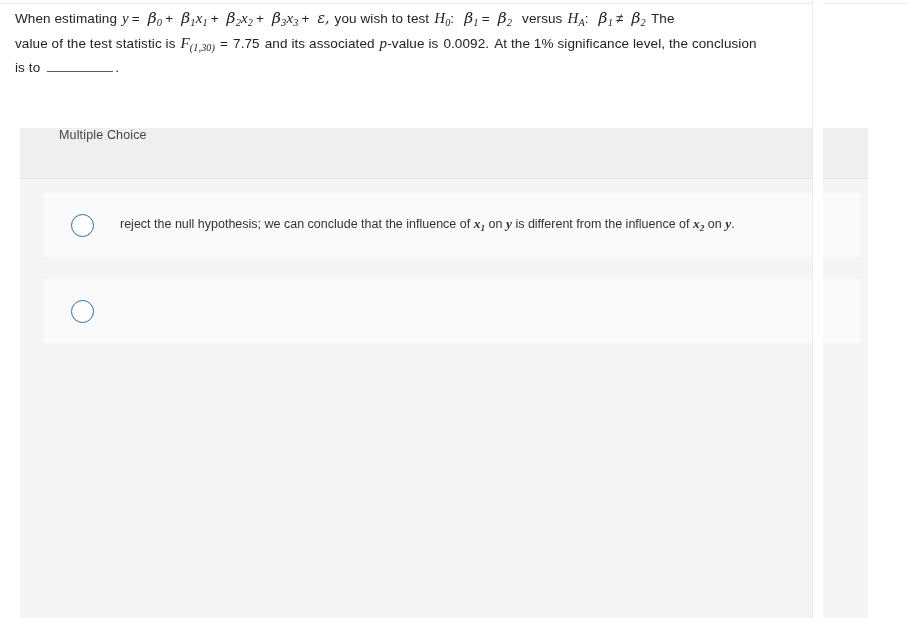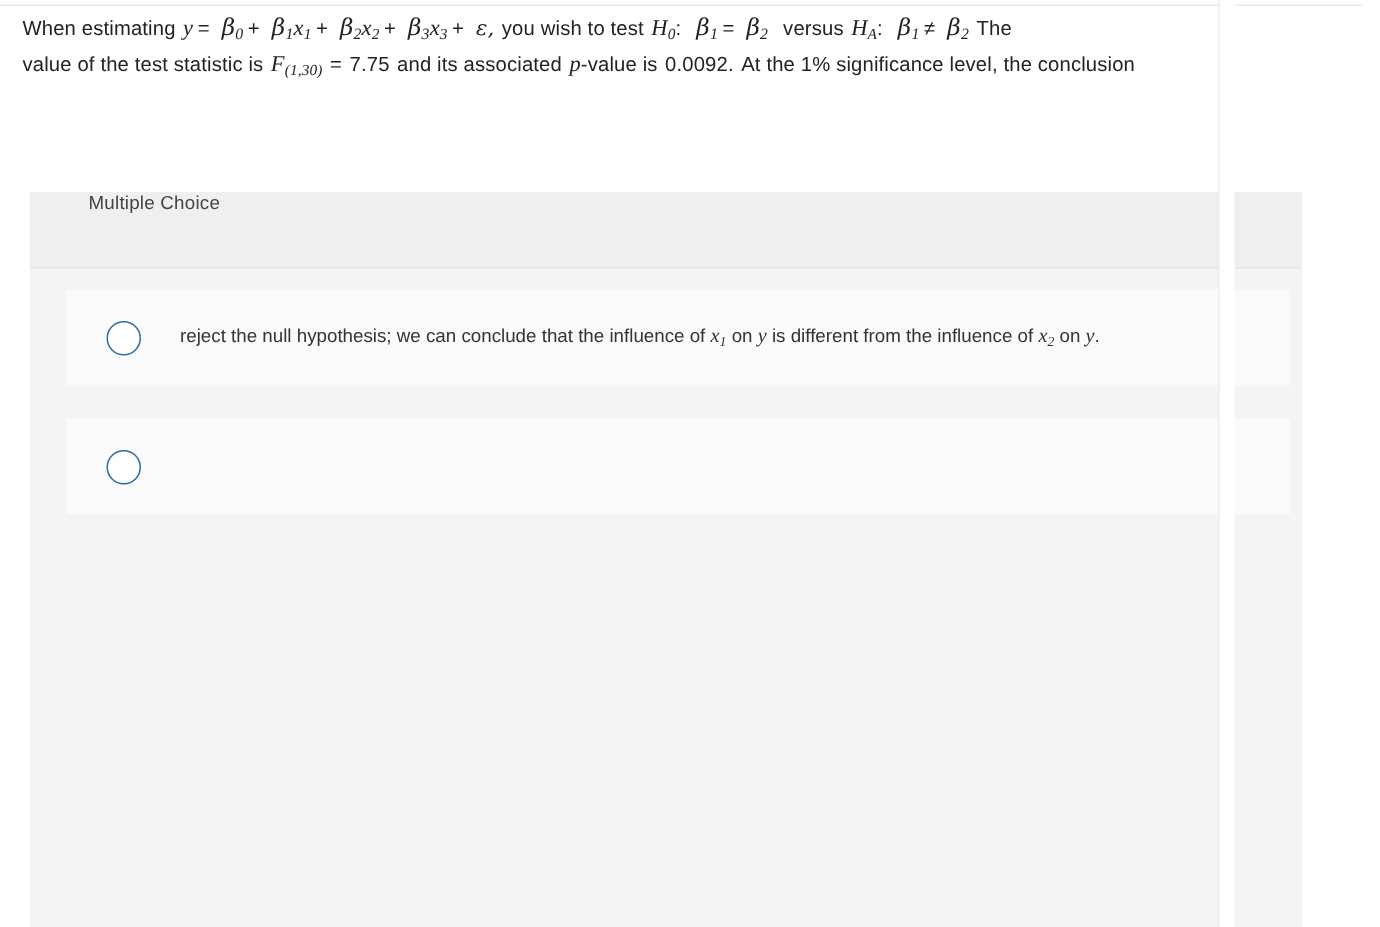--- a/index.html
+++ b/index.html
@@ -123,21 +123,21 @@
     background: #ffffff;
     box-sizing: border-box;
   }
   .option-text {
     font-size: 12.5px;
     line-height: 22px;
     color: #333333;
     padding-right: 30px;
     max-width: 700px;
   }
-  .option-text .var { font-size: 13.5px; }
+  .option-text .var { font-size: 13.5px; font-weight: bold; }
   
   .scrollbar-track {
     position: absolute;
     right: 0;
     top: 0;
     width: 11px;
     height: 618px;
     background: #ffffff;
     border-left: 1px solid #ececec;
     box-sizing: border-box;
@@ -149,20 +149,23 @@
 <div class="page">
 
   <div class="top-rule"></div>
 
   <div class="question">
     <span class="ln">
       <span>When estimating</span><span class="sp"></span><span class="var">y</span><span class="op">=</span><span class="sp"></span><span class="beta"><span>β</span><sub>0</sub></span><span class="op">+</span><span class="sp"></span><span class="beta"><span>β</span><sub>1</sub></span><span class="var"><span>x</span><sub>1</sub></span><span class="op">+</span><span class="sp"></span><span class="beta"><span>β</span><sub>2</sub></span><span class="var"><span>x</span><sub>2</sub></span><span class="op">+</span><span class="sp"></span><span class="beta"><span>β</span><sub>3</sub></span><span class="var"><span>x</span><sub>3</sub></span><span class="op">+</span><span class="sp"></span><span class="eps">ε,</span><span class="sp"></span><span>you wish to test</span><span class="sp"></span><span class="var"><span>H</span><sub>0</sub></span><span>:</span><span class="sp"></span><span class="sp"></span><span class="beta"><span>β</span><sub>1</sub></span><span class="op">=</span><span class="sp"></span><span class="beta"><span>β</span><sub>2</sub></span><span class="sp"></span><span class="sp"></span><span>versus</span><span class="sp"></span><span class="var"><span>H</span><sub>A</sub></span><span>:</span><span class="sp"></span><span class="sp"></span><span class="beta"><span>β</span><sub>1</sub></span><span class="op">≠</span><span class="sp"></span><span class="beta"><span>β</span><sub>2</sub></span><span class="sp"></span><span>The</span>
     </span>
     <span class="ln">
       <span>value of the test statistic is</span><span class="sp"></span><span class="var"><span>F</span><sub>(1,30)</sub></span><span class="sp"></span><span>=</span><span class="sp"></span><span>7.75</span><span class="sp"></span><span>and its associated</span><span class="sp"></span><span class="var">p</span><span>-value is</span><span class="sp"></span><span>0.0092.</span><span class="sp"></span><span>At the 1% significance level, the conclusion</span>
+    </span>
+    <span class="ln">
+      <span>is to</span><span class="sp"></span><span class="blank"></span><span>.</span>
     </span>
   </div>
 
   <div class="card">
     <div class="card-header">
       <span class="card-header-title">Multiple Choice</span>
     </div>
     <div class="options" id="options-container">
         <div class="option-row">
           <div class="radio-cell">

